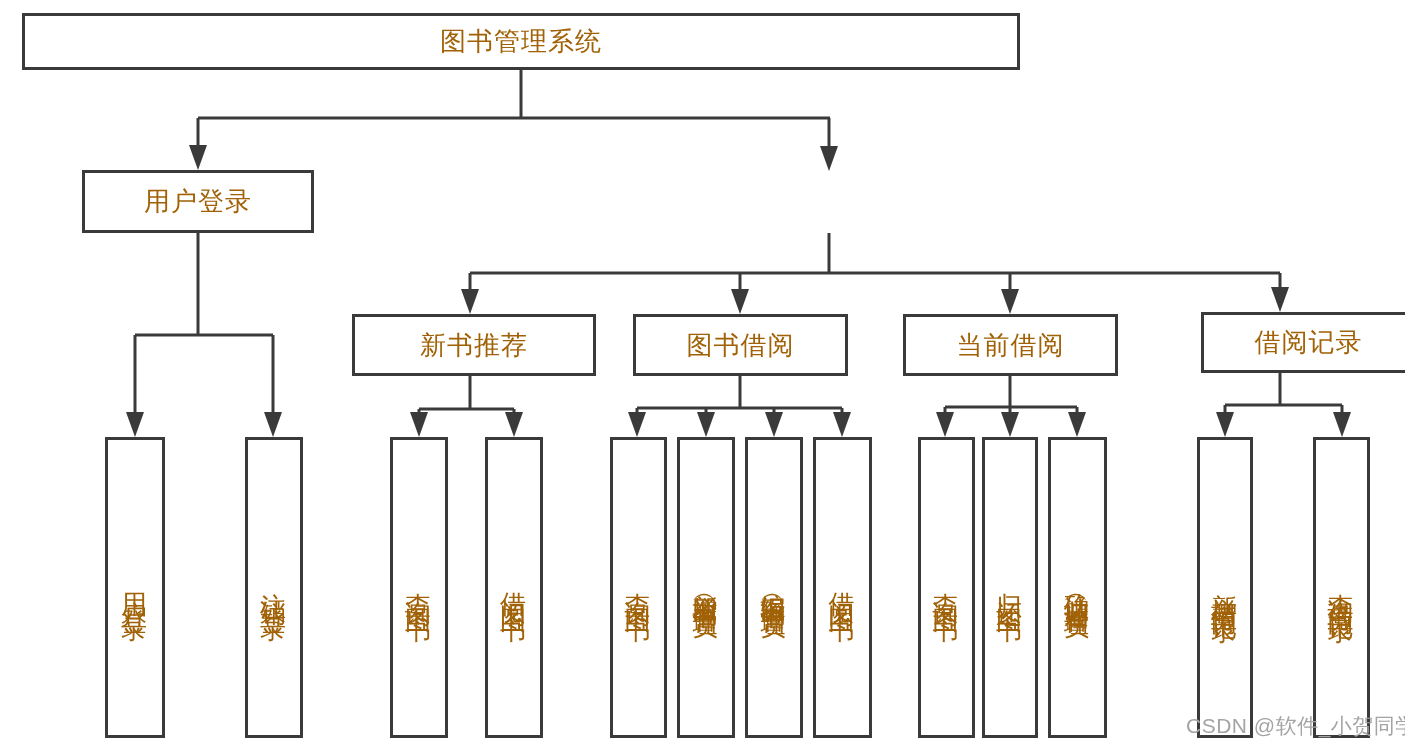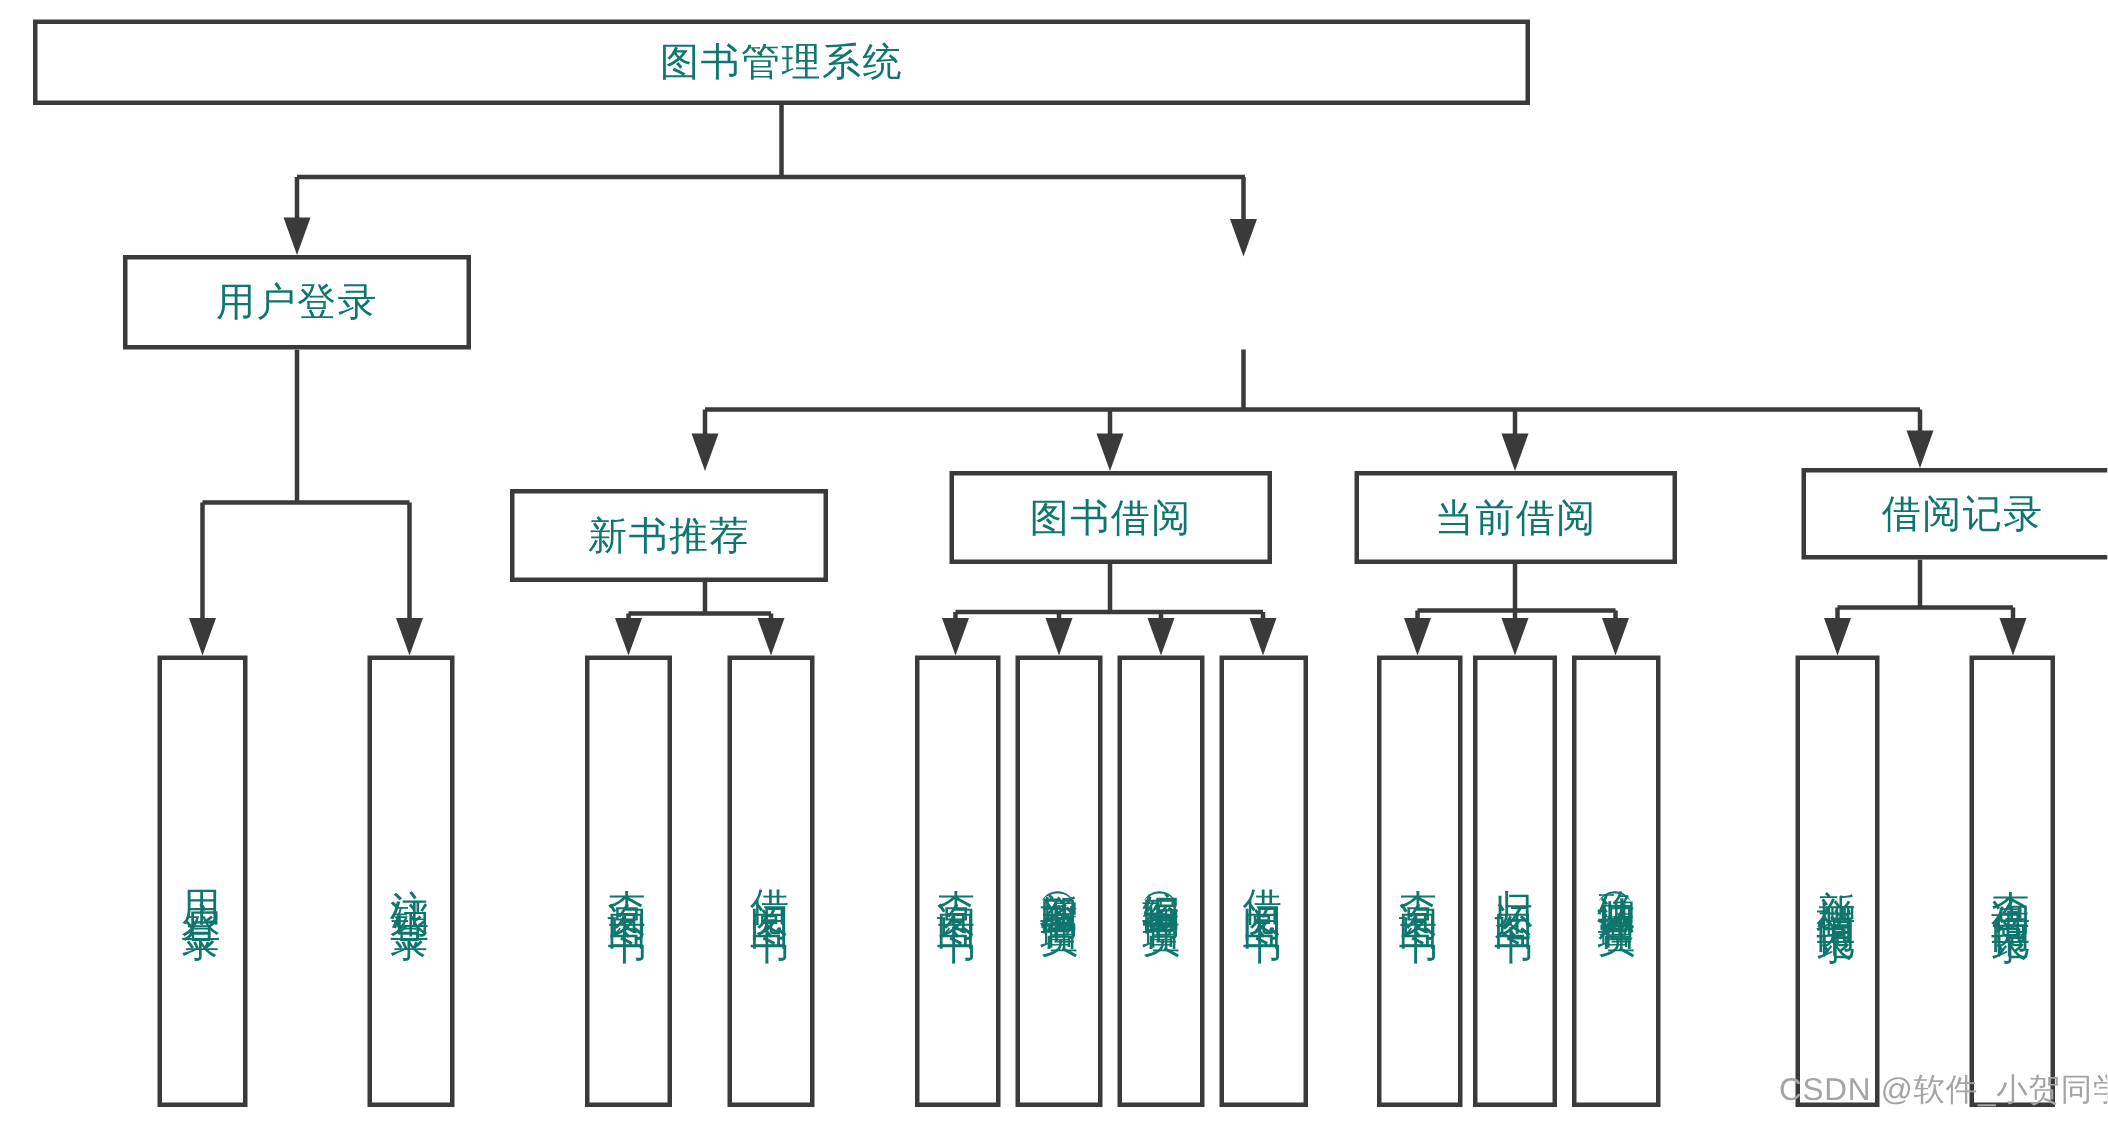--- a/index.html
+++ b/index.html
@@ -21,21 +21,21 @@
     top: 0;
     width: 1405px;
     height: 747px;
     pointer-events: none;
   }
   .box {
     position: absolute;
     box-sizing: border-box;
     background: #ffffff;
     border: 3px solid #3a3a3a;
-    color: #0f766e;
+    color: #a16207;
     display: flex;
     align-items: center;
     justify-content: center;
     font-size: 26px;
     letter-spacing: 1px;
     text-align: center;
     white-space: nowrap;
   }
   .leaf {
     border-width: 3px;
@@ -120,21 +120,21 @@
       <line x1="1225" y1="405" x2="1225" y2="417" stroke="#3a3a3a" stroke-width="3"></line>
       <polygon points="1216,412 1234,412 1225,437" fill="#3a3a3a"></polygon>
       <line x1="1342" y1="405" x2="1342" y2="417" stroke="#3a3a3a" stroke-width="3"></line>
       <polygon points="1333,412 1351,412 1342,437" fill="#3a3a3a"></polygon>
     </svg>
 
   <div class="box" style="left:22px; top:13px; width:998px; height:57px;">图书管理系统</div>
 
   <div class="box" style="left:82px; top:170px; width:232px; height:63px;">用户登录</div>
 
-  <div class="box" style="left:340px; top:314px; width:212px; height:62px;margin-top:12px;">新书推荐</div>
+  <div class="box" style="left:352px; top:314px; width:244px; height:62px;">新书推荐</div>
   <div class="box" style="left:633px; top:314px; width:215px; height:62px;">图书借阅</div>
   <div class="box" style="left:903px; top:314px; width:215px; height:62px;">当前借阅</div>
   <div class="box" style="left:1173px; top:312px; width:215px; height:61px;margin-left:28px;">借阅记录</div>
 
   <div class="box leaf" style="left:105px; top:437px; width:60px; height:301px;">用户登录</div>
   <div class="box leaf" style="left:245px; top:437px; width:58px; height:301px;">注销登录</div>
 
   <div class="box leaf" style="left:390px; top:437px; width:58px; height:301px;">查询图书</div>
   <div class="box leaf" style="left:485px; top:437px; width:58px; height:301px;">借阅图书</div>
 

